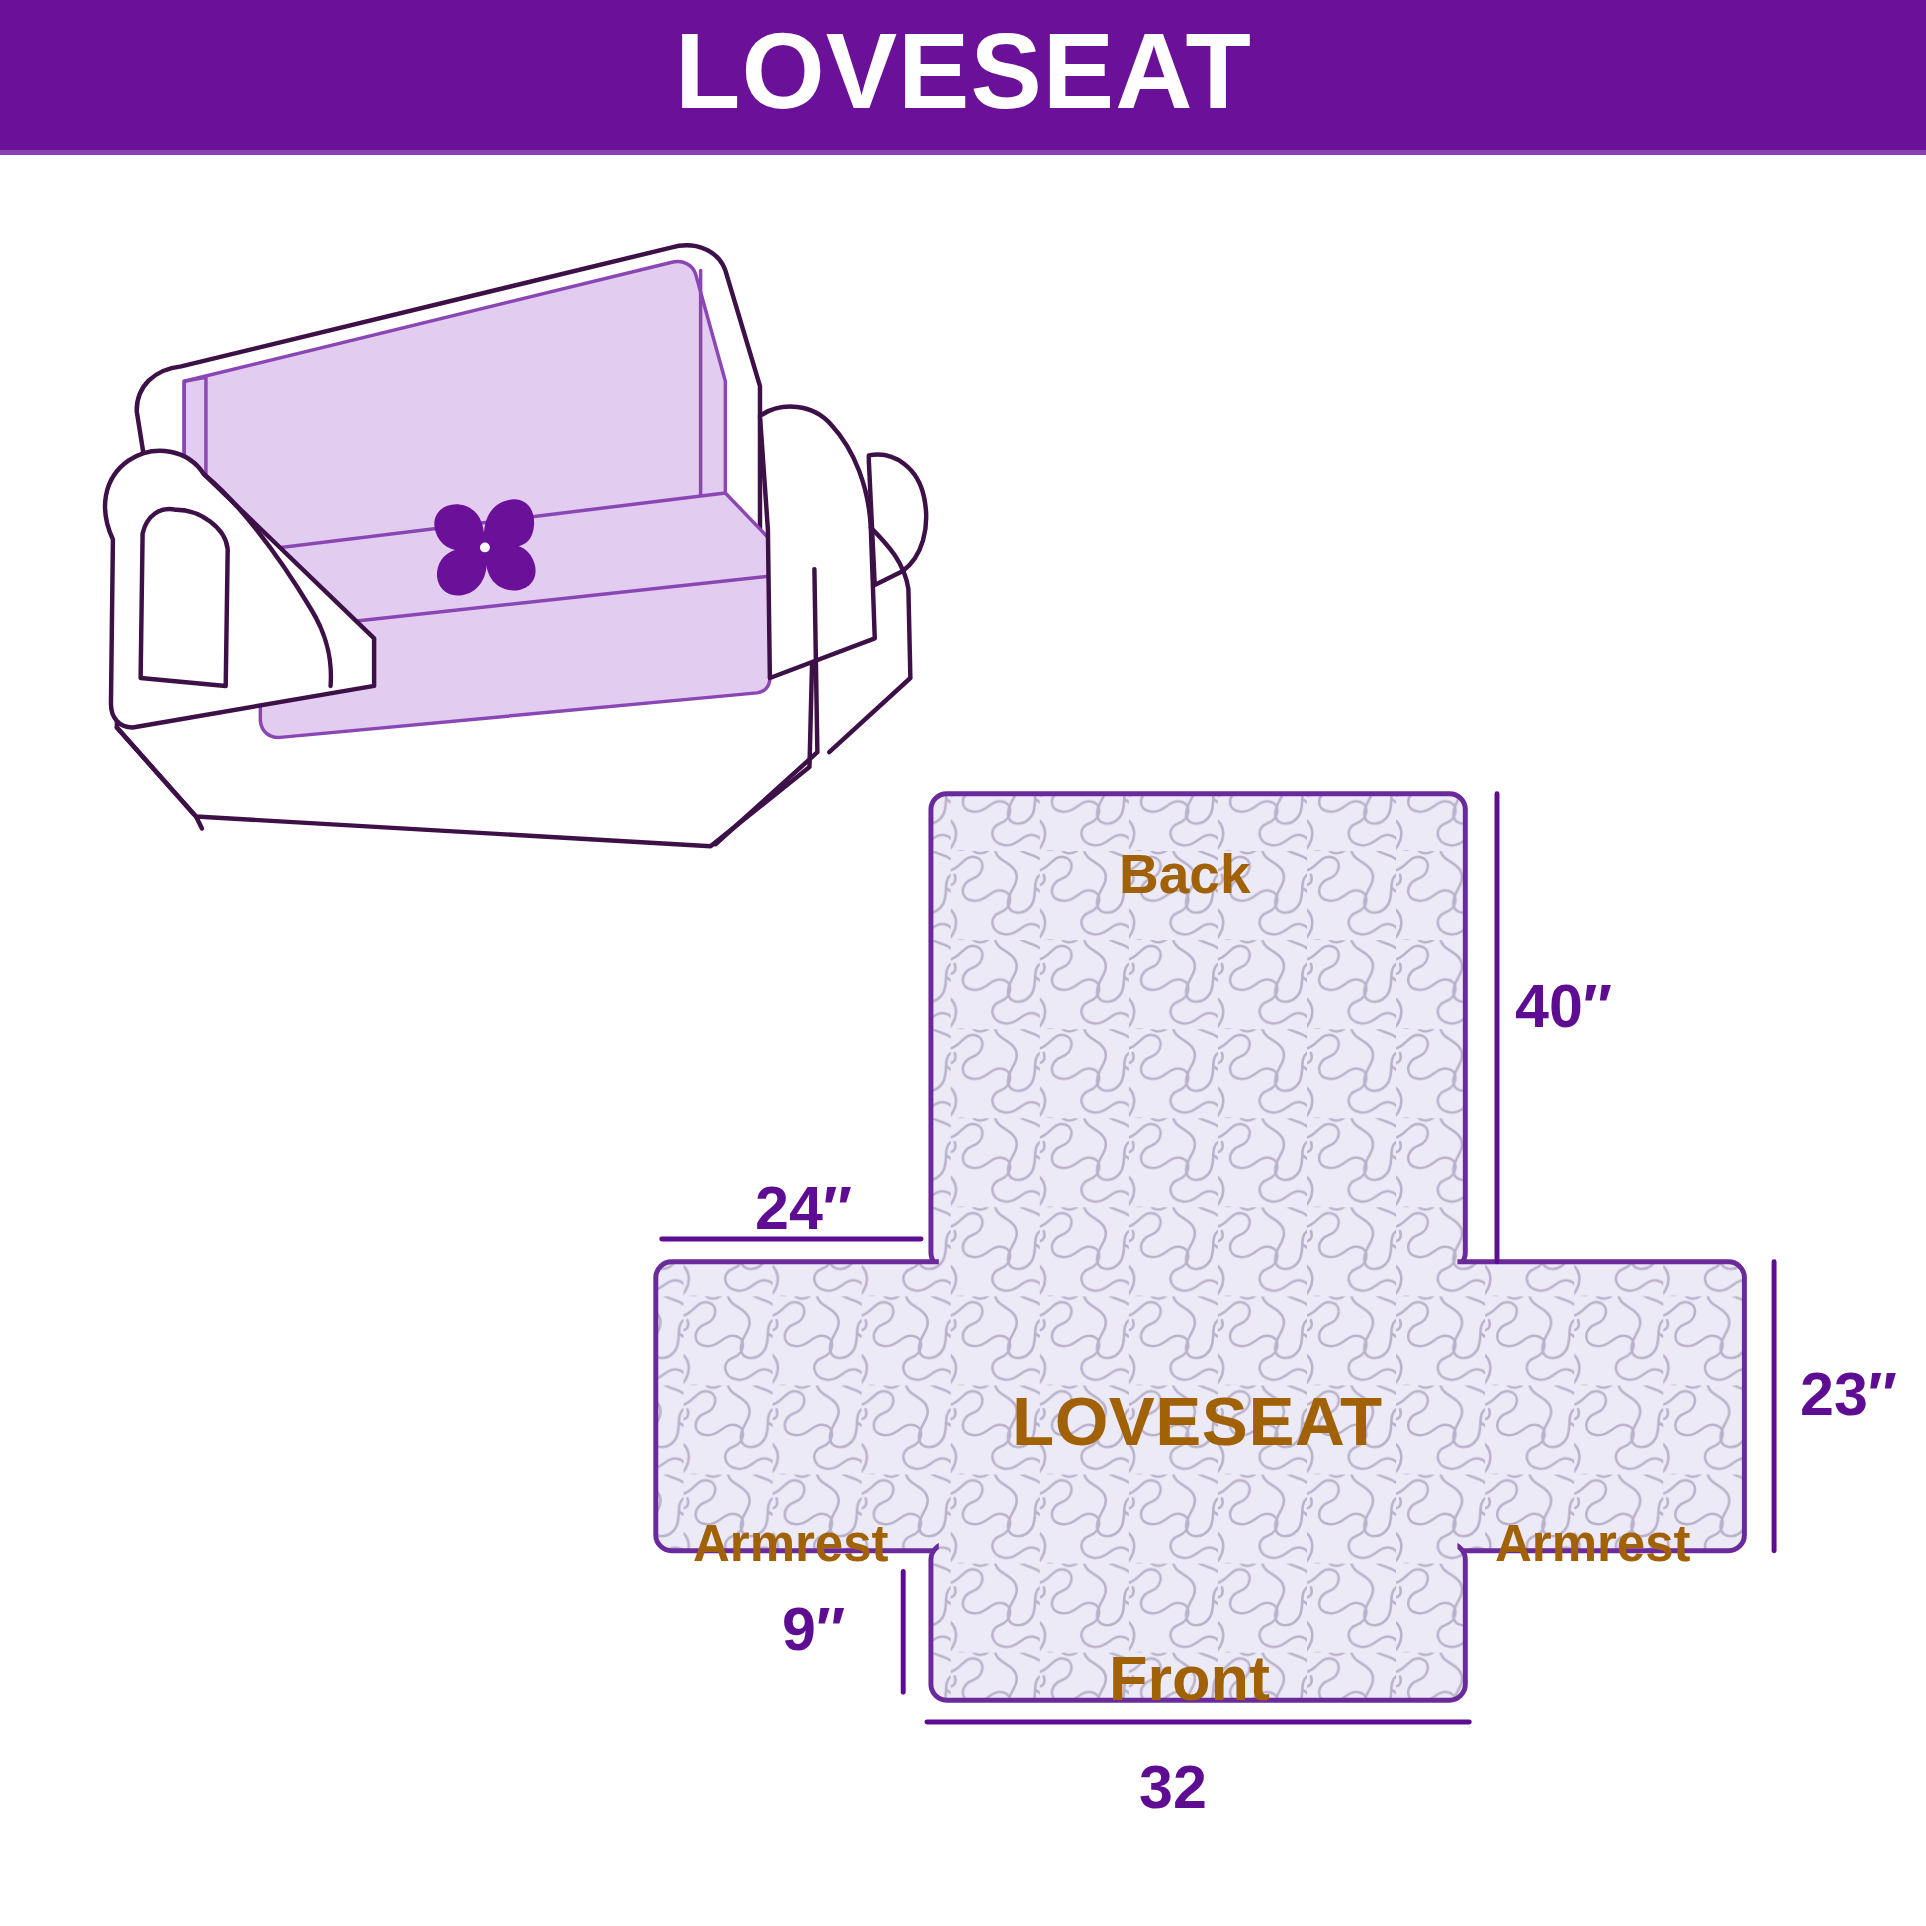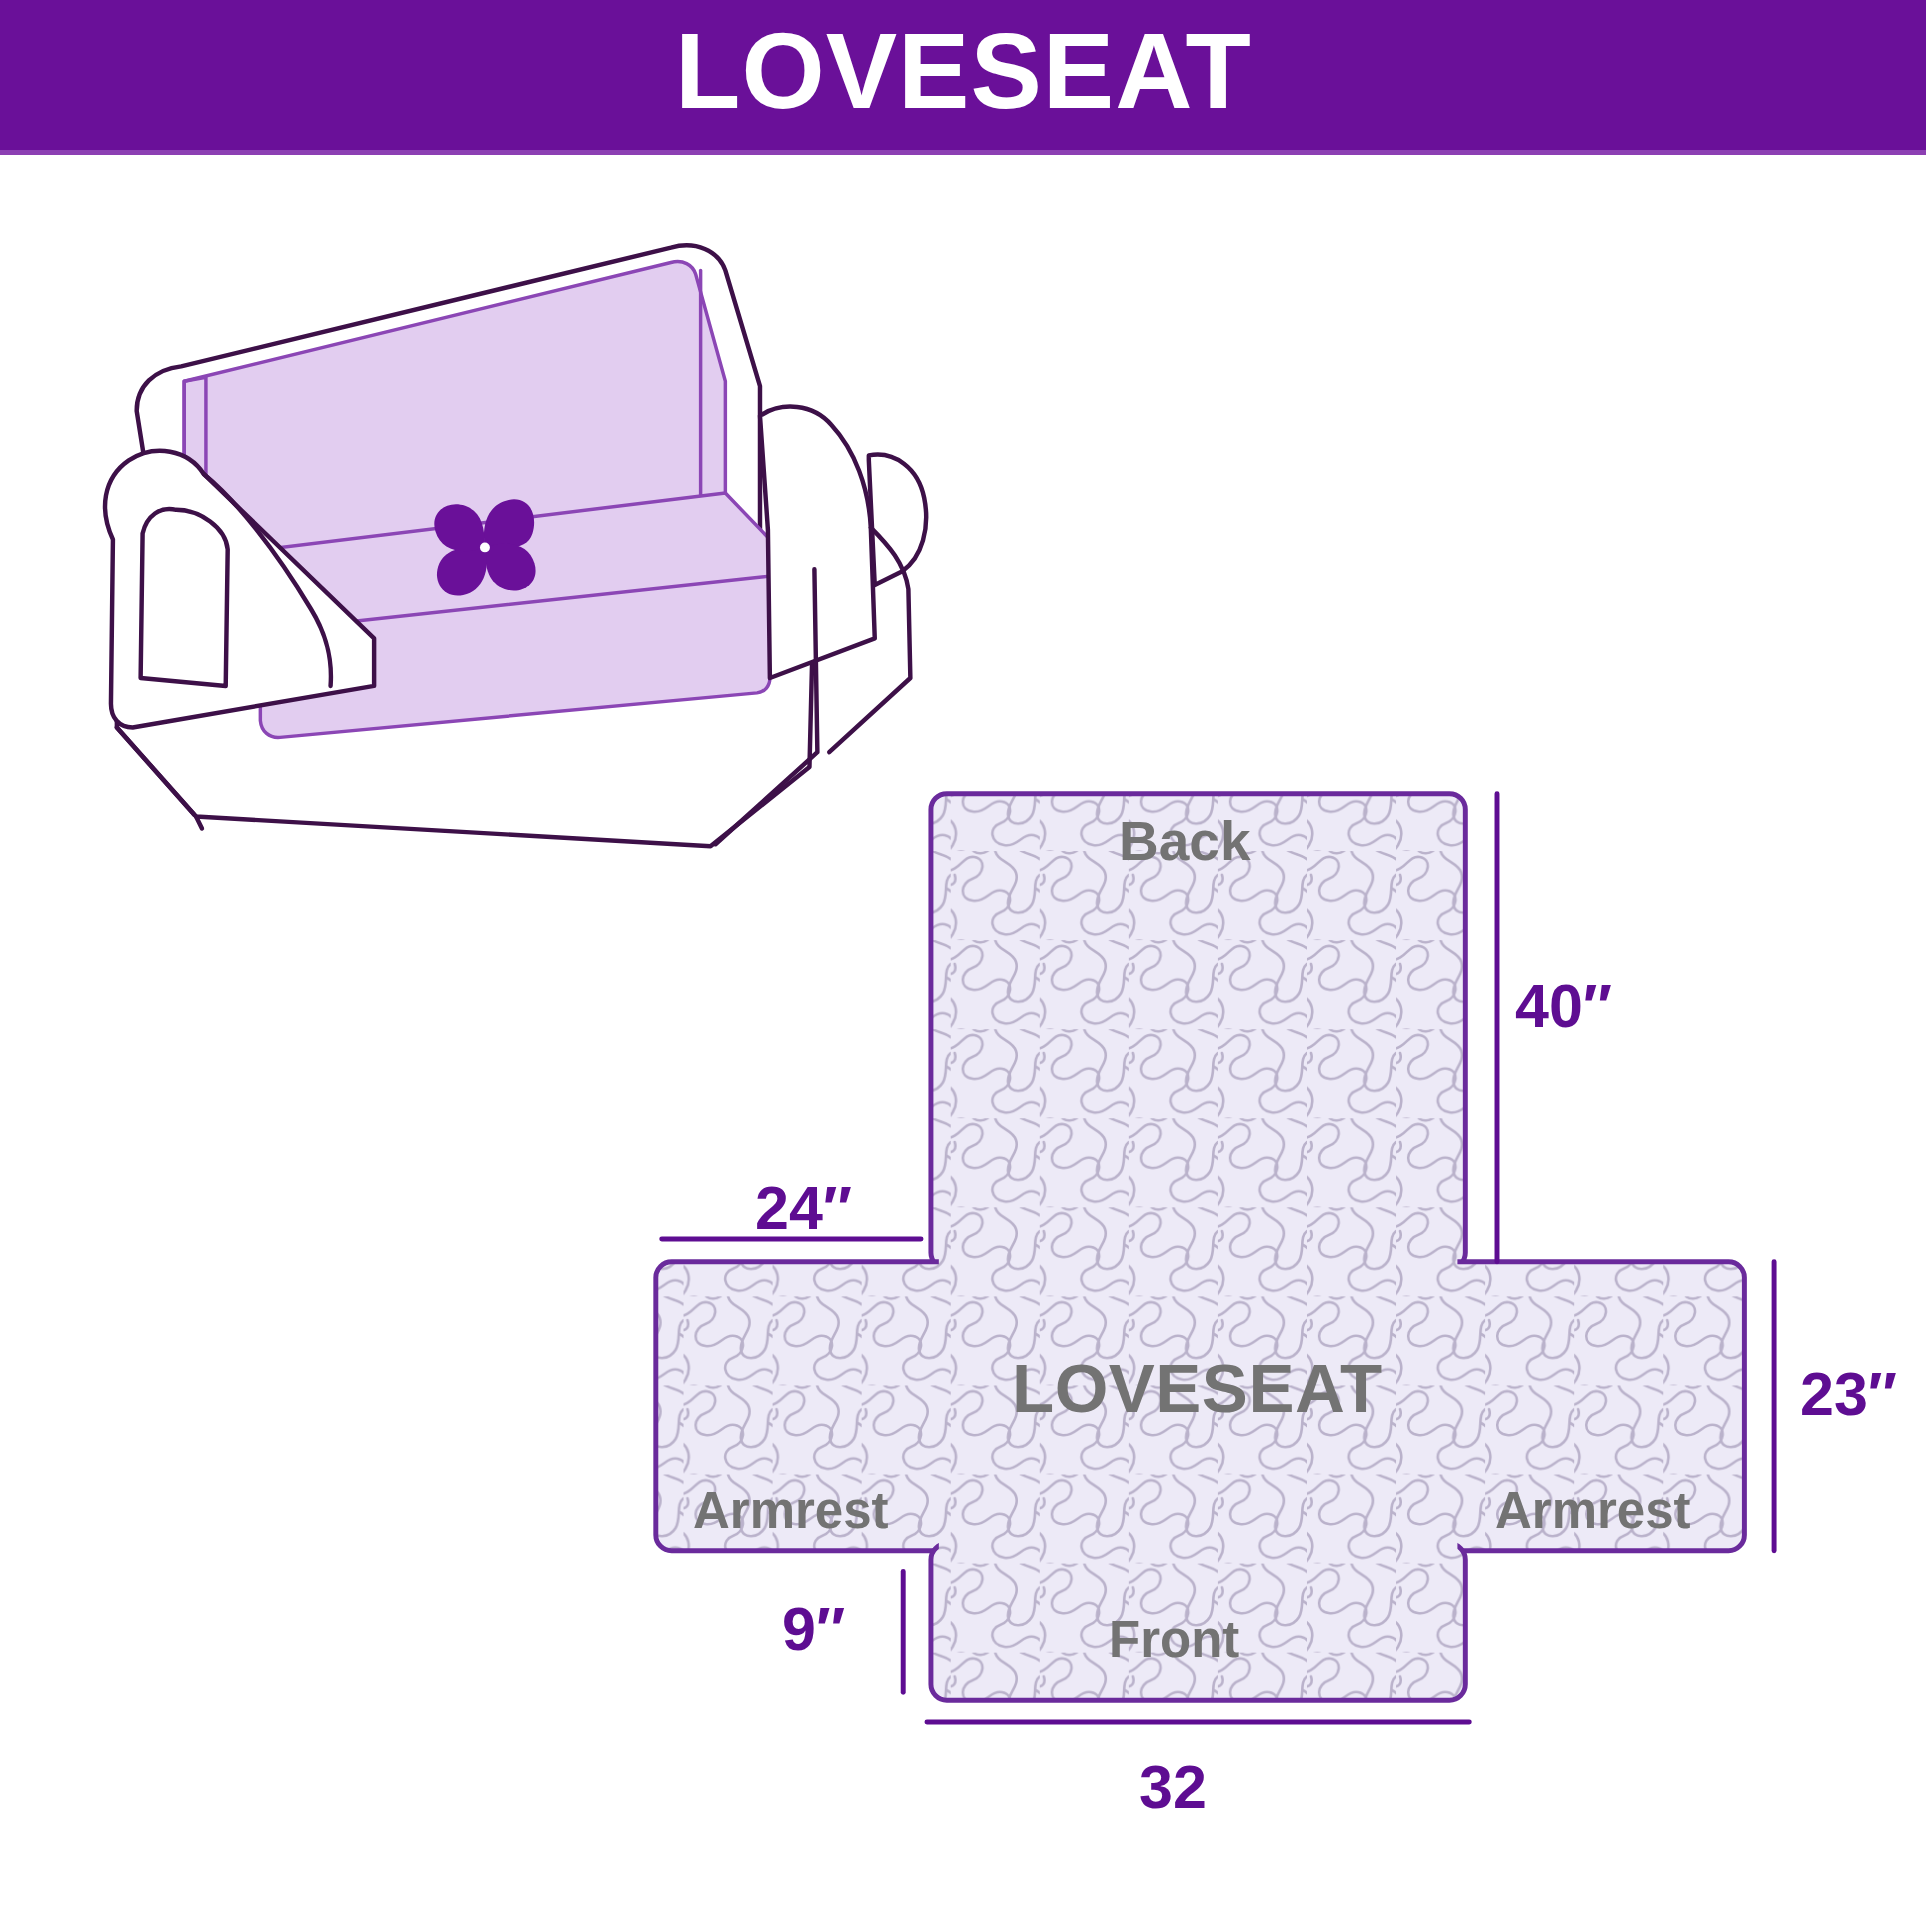--- a/index.html
+++ b/index.html
@@ -70,31 +70,32 @@
 
   .dim-label {
     position: absolute;
     color: #5e0d92;
     font-weight: bold;
     white-space: nowrap;
     line-height: 1;
   }
   .panel-label {
     position: absolute;
-    color: #737373;
+    color: #a16207;
     font-weight: bold;
     white-space: nowrap;
     line-height: 1;
+    margin-top: 33px;
   }
 
   #label-back      { left: 1119px; top: 814px;  font-size: 55px; }
   #label-loveseat  { left: 1012px; top: 1354px; font-size: 69px; letter-spacing: 0.5px; }
   #label-armrest-left  { left: 693px;  top: 1485px; font-size: 51px; }
   #label-armrest-right { left: 1495px; top: 1485px; font-size: 51px; }
-  #label-front     { left: 1109px; top: 1614px; font-size: 51px; }
+  #label-front     { left: 1109px; top: 1614px; font-size: 63px; }
 
   #dim-40 { left: 1515px; top: 976px; font-size: 61px; }
   #dim-24 { left: 755px;  top: 1178px; font-size: 61px; }
   #dim-23 { left: 1800px; top: 1364px; font-size: 61px; }
   #dim-13 { left: 782px;  top: 1599px; font-size: 61px; }
   #dim-46 { left: 1139px; top: 1757px; font-size: 61px; }
 </style>
 </head>
 <body>
 

